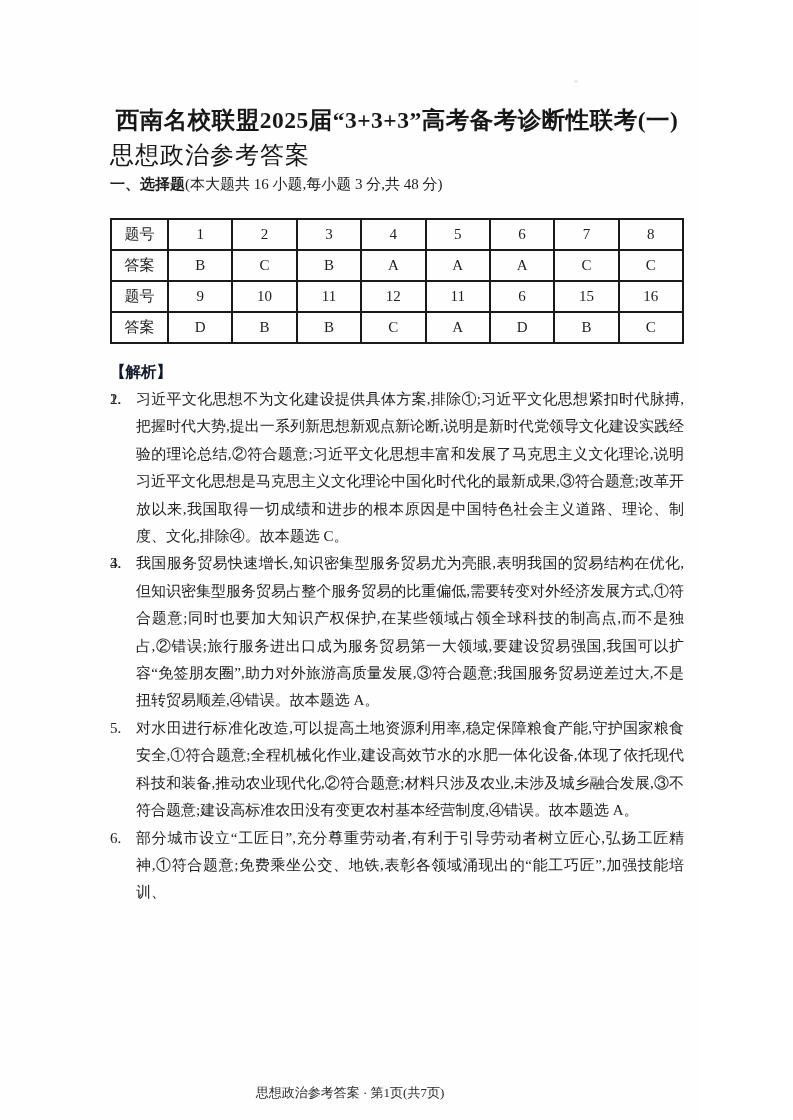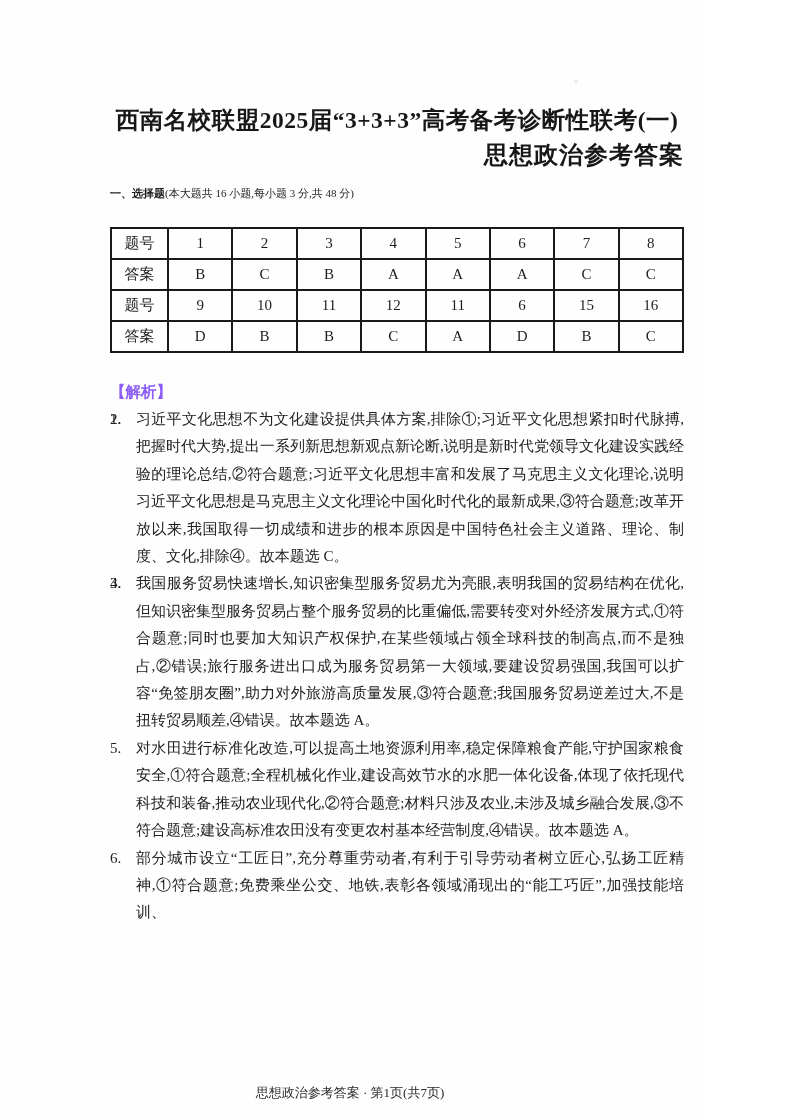--- a/index.html
+++ b/index.html
@@ -25,30 +25,29 @@
   .doc-title {
     text-align: center;
     font-weight: bold;
     font-size: 23.5px;
     line-height: 36px;
     color: #171717;
     letter-spacing: 0.5px;
     white-space: nowrap;
   }
   .doc-subtitle {
-    text-align: right;
-    font-weight: bold;
+    text-align: left;
+    font-weight: normal;
     font-size: 24px;
     line-height: 35px;
     color: #171717;
     letter-spacing: 1px;
   }
   .section-heading {
-    margin-top: 9px;
-    font-size: 11px;
+    font-size: 15px;
     line-height: 22px;
     color: #1d1d1d;
   }
   .section-heading .label {
     font-weight: bold;
   }
   .answer-table {
     margin-top: 23px;
     width: 574px;
     border-collapse: collapse;
@@ -60,25 +59,25 @@
     text-align: center;
     vertical-align: middle;
     font-size: 15px;
     color: #1d1d1d;
     padding: 0;
   }
   .answer-table td.head-col {
     width: 55px;
   }
   .analysis-label {
-    margin-top: 27px;
+    margin-top: 16px;
     font-weight: bold;
     font-size: 15.5px;
     line-height: 24px;
-    color: #8b5cf6;
+    color: #0f172a;
   }
   .items {
     margin-top: 2px;
   }
   .item {
     position: relative;
     padding-left: 26px;
     font-size: 15px;
     line-height: 27.4px;
     text-align: justify;

